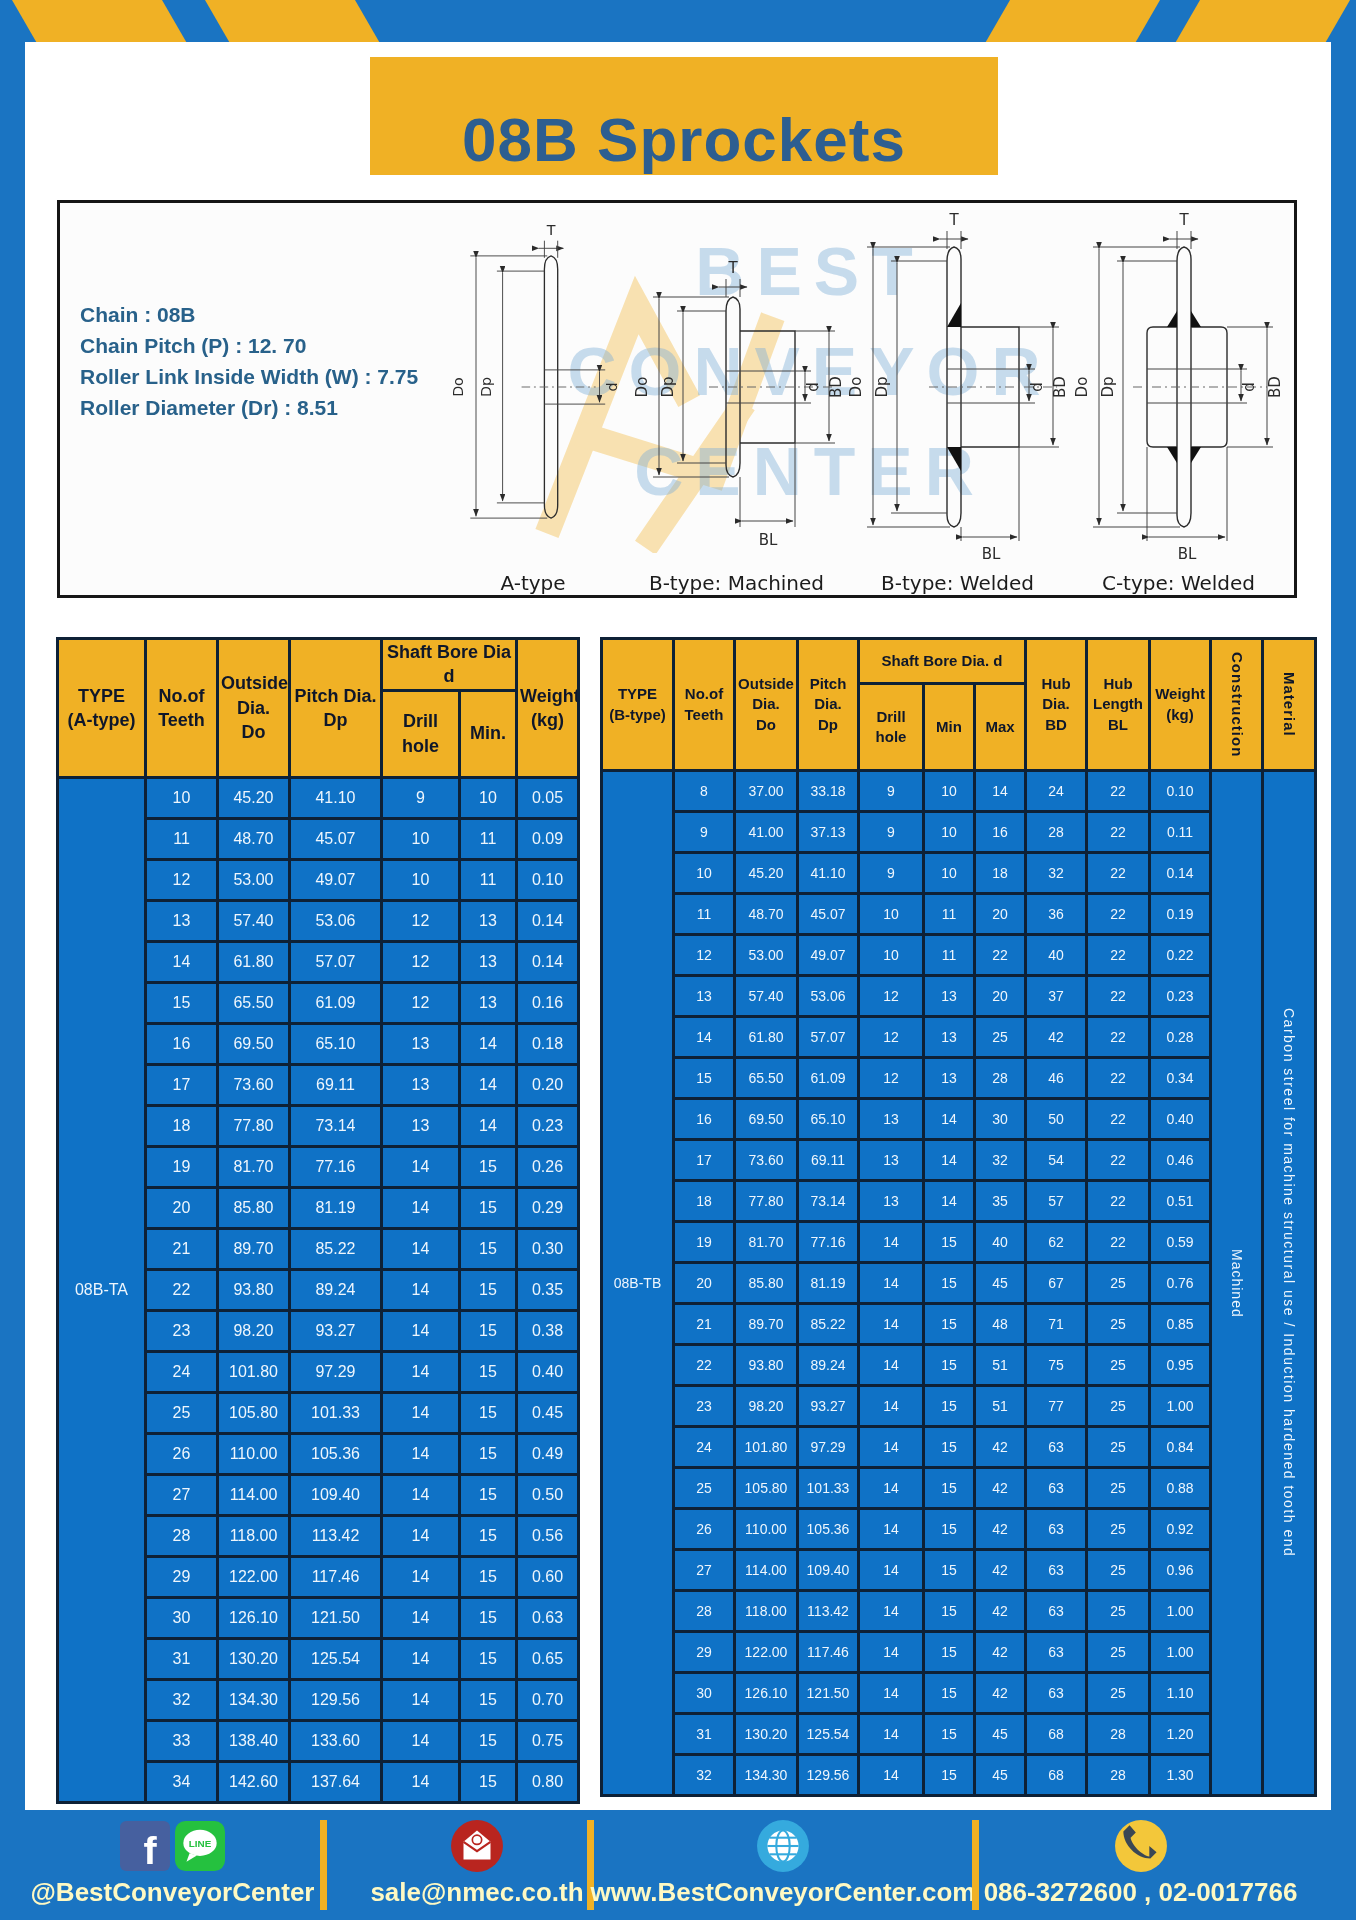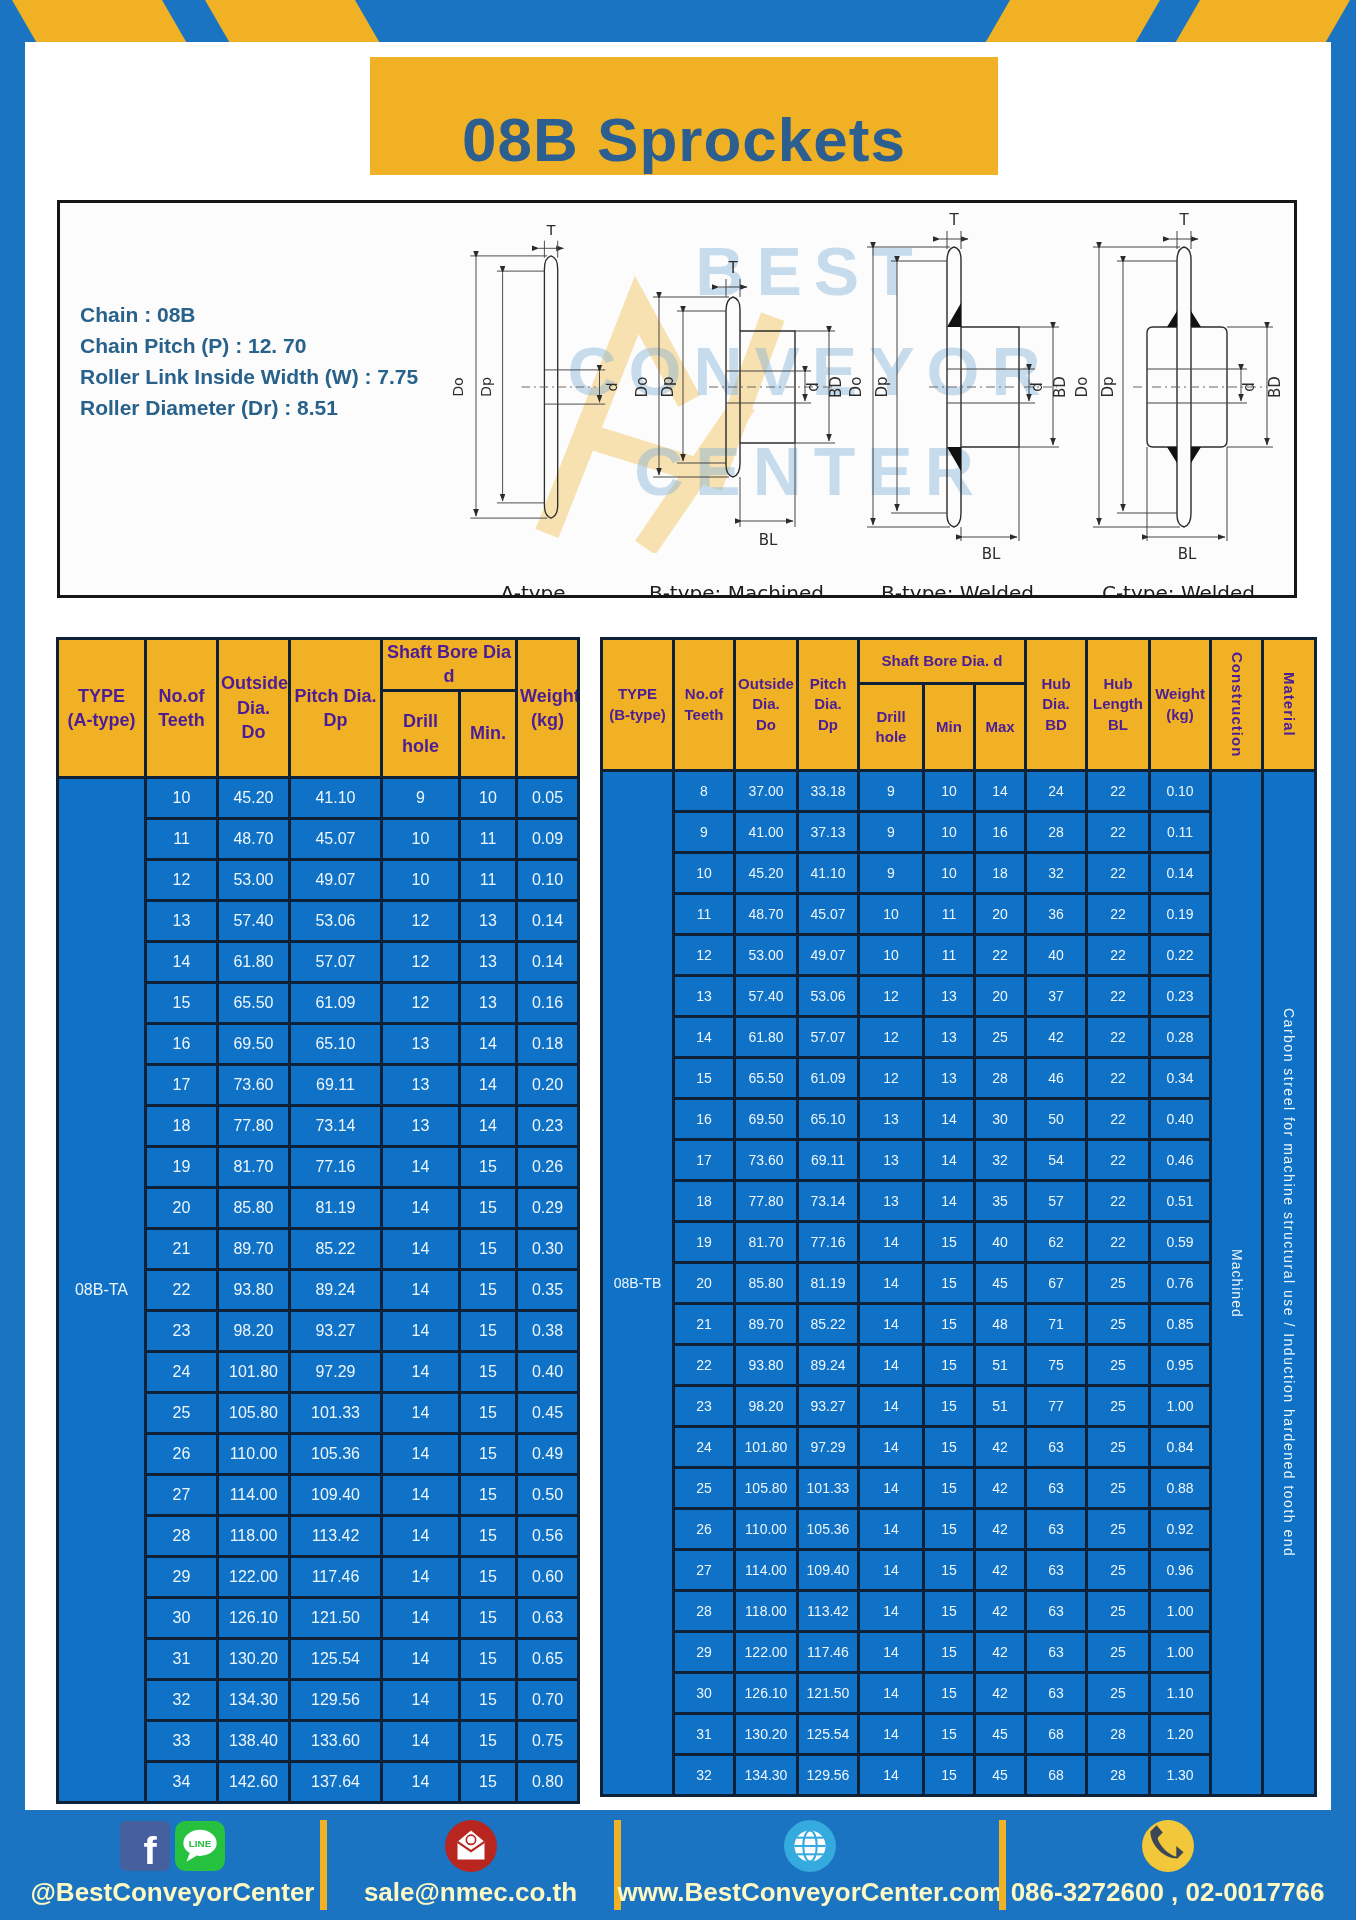--- a/index.html
+++ b/index.html
@@ -23,31 +23,31 @@
   .specs{position:absolute;left:20px;top:96px;width:430px;z-index:3;}
   .specs div{font-size:21px;font-weight:bold;color:#28618a;line-height:31px;}
   .wm-text{position:absolute;left:470px;top:18px;width:560px;text-align:center;z-index:1;
       font-size:68px;font-weight:bold;letter-spacing:12px;line-height:100px;
       color:rgba(125,175,215,0.42);white-space:pre-line;}
   .wm-bird{position:absolute;left:440px;top:40px;z-index:0;opacity:0.4;}
   .figures{position:absolute;left:378px;top:8px;right:8px;height:382px;z-index:2;
       display:flex;justify-content:space-between;align-items:flex-start;}
   .fig{display:flex;flex-direction:column;align-items:center;}
   .fig svg{display:block;}
-  .fig .cap{font-family:"DejaVu Sans",sans-serif;font-size:20px;color:#1c1c1c;margin-top:18px;}
+  .fig .cap{font-family:"DejaVu Sans",sans-serif;font-size:20px;color:#1c1c1c;margin-top:8px;}
   .fig svg line,.fig svg path.ln,.fig svg rect.ln{stroke:#2c2c2c;stroke-width:1.4;fill:none;}
   .fig svg .dim{stroke:#444;stroke-width:1;}
   .fig svg .cl{stroke:#666;stroke-width:1;stroke-dasharray:9 4 2 4;}
   .fig svg text{font-family:"DejaVu Sans",sans-serif;font-size:15px;fill:#2b2b2b;}
   .fig svg .weld{fill:#111;stroke:none;}
   
   table{border-collapse:collapse;table-layout:fixed;position:absolute;background:#0f72c6;}
   th,td{border:3px solid #0e2136;padding:0 2px;text-align:center;vertical-align:middle;
         overflow:hidden;}
-  thead th{background:#f0b125;color:#4c1d95;font-weight:bold;white-space:pre-line;line-height:1.35;}
+  thead th{background:#f0b125;color:#0f172a;font-weight:bold;white-space:pre-line;line-height:1.35;}
   tbody td{color:#eef6fd;height:38px;}
   #table-a{left:56px;top:637px;width:521px;}
   #table-a thead th{font-size:18px;}
   #table-a tbody td{font-size:16px;}
   #table-b{left:600px;top:637px;width:714px;}
   #table-b thead th{font-size:15px;}
   #table-b tbody td{font-size:14px;}
   .h1 .shaft{height:42px;}
   .h2 th{height:84px;}
   .type-cell{font-size:17px;}
@@ -56,21 +56,21 @@
   .vert-cell.construction{font-size:15px;letter-spacing:1px;}
   .vert-cell.material{font-size:14px;letter-spacing:1.5px;}
   
   .footer{left:25px;right:25px;bottom:0;height:110px;background:#1a74c2;
       display:flex;align-items:stretch;}
   .fsec{display:flex;flex-direction:column;align-items:center;justify-content:flex-start;
       padding-top:7px;}
   .fsec .icons{display:flex;gap:5px;align-items:center;height:58px;}
   .fsec .flabel{color:#fef9c3;font-weight:bold;font-size:26px;margin-top:2px;white-space:nowrap;}
   .fdiv{width:7px;background:#f0b125;margin:10px 0;}
-  .s1{width:295px;} .s2{width:287px;} .s3{width:378px;} .s4{width:323px;}
+  .s1{width:295px;} .s2{width:220px;padding-left:40px;} .s3{width:378px;} .s4{width:323px;}
 </style>
 </head>
 <body>
 
 <svg width="0" height="0" style="position:absolute">
   <defs>
     <marker id="ar" markerWidth="9" markerHeight="9" refX="7.5" refY="3" orient="auto">
       <path d="M0,0 L8,3 L0,6 z" fill="#2b2b2b"></path>
     </marker>
   </defs>

